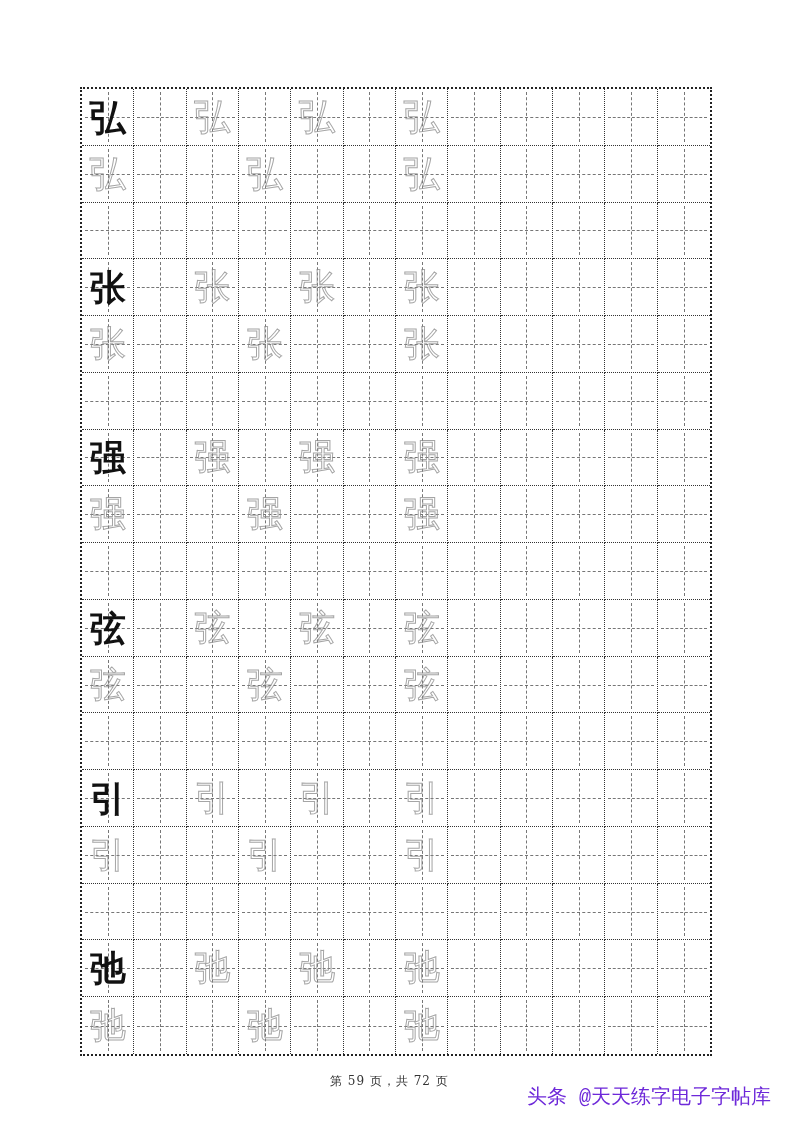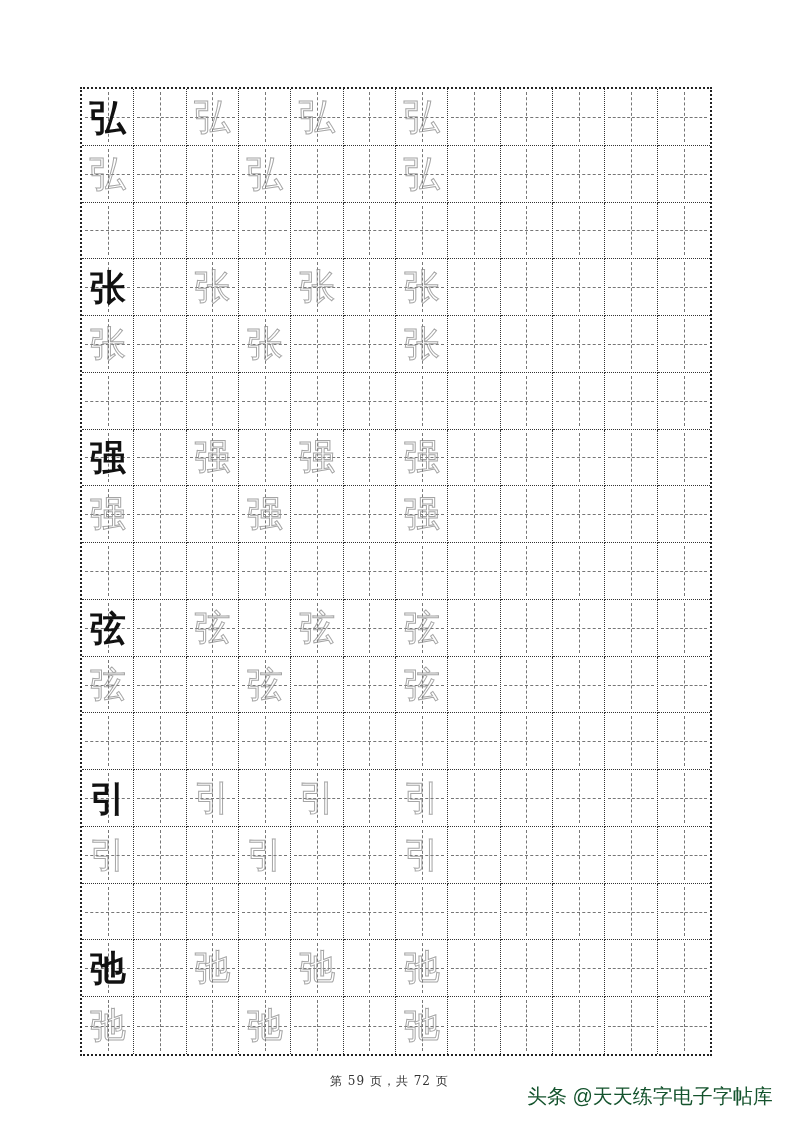--- a/index.html
+++ b/index.html
@@ -41,21 +41,21 @@
       -webkit-text-stroke: 1px #888;
       opacity: 0.75;
     }
     .footer {
       position: absolute; top: 1073px; left: 0; width: 793px;
       font-family: "DejaVu Serif", serif; font-size: 12px; color: #333;
     }
     .page-info { position: absolute; left: 330px; top: 0; letter-spacing: 1px; }
     .watermark {
       position: absolute; left: 527px; top: 1083px;
-      font-family: Liberation Sans, sans-serif; font-size: 20px; color: #14532d;
+      font-family: Liberation Mono, monospace; font-size: 20px; color: #6d28d9;
       white-space: nowrap;
       text-align: center;
     }
   </style>
 </head>
 <body>
 
 <div class="grid" id="grid">
     <div class="cell">
       <span class="glyph model">弘</span>

